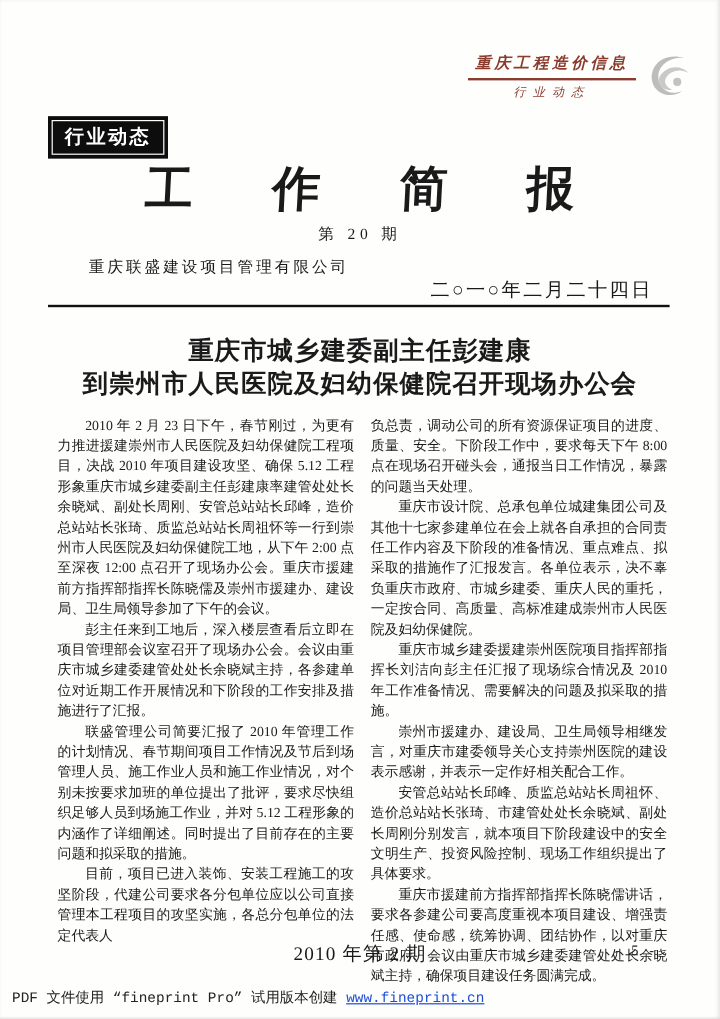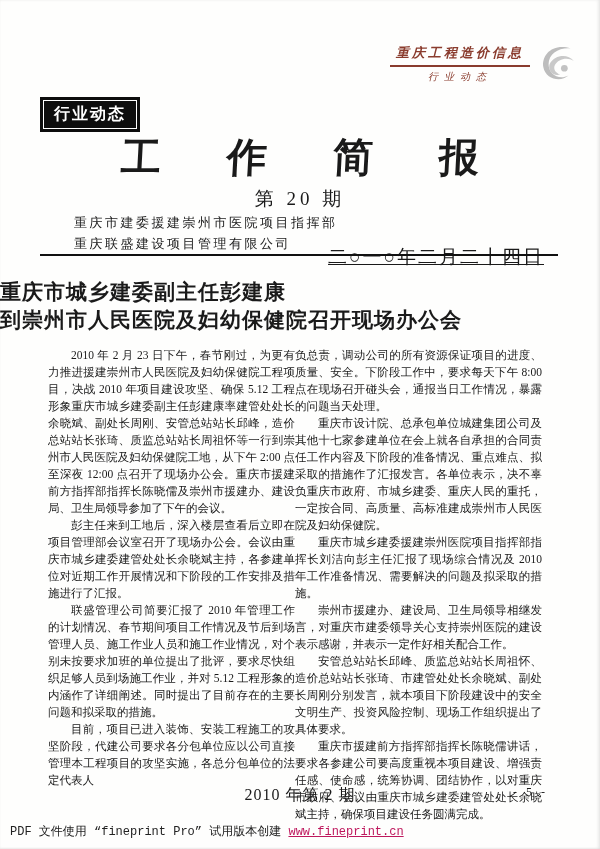--- a/index.html
+++ b/index.html
@@ -23,41 +23,41 @@
     padding:5px 12px;border:2px solid #0d0d0d;outline:1px solid #fff;outline-offset:-4px;
   }
   
   .title{
     position:absolute;top:130px;left:0;width:100%;text-align:center;
     font-size:40px;font-weight:bold;letter-spacing:26px;text-indent:26px;
     font-family:"DejaVu Serif","Liberation Serif",serif;
     transform:skewX(-3deg);
   }
   .issue{position:absolute;top:186px;left:0;width:100%;text-align:center;
-    font-size:19px;letter-spacing:4px;}
+    font-size:13px;letter-spacing:4px;}
   
   .issuers{position:absolute;top:212px;left:74px;font-size:13px;line-height:21px;letter-spacing:2.5px;}
-  .pubdate{position:absolute;top:244px;right:56px;font-size:19px;letter-spacing:2px;text-decoration:underline;}
+  .pubdate{position:absolute;top:232px;right:56px;font-size:16px;letter-spacing:2px;}
   .rule{position:absolute;top:254px;left:40px;width:518px;height:0;border-top:2px solid #111;}
   
-  .headline{position:absolute;top:278px;left:0;width:100%;
+  .headline{position:absolute;top:278px;left:0;width:100%;text-align:center;
     font-weight:bold;font-size:21px;line-height:28px;letter-spacing:1px;}
   
-  .bodywrap{position:absolute;top:347px;left:48px;width:508px;display:flex;}
+  .bodywrap{position:absolute;top:347px;left:48px;width:508px;display:flex;gap:14px;}
   .col{width:247px;font-size:11.5px;line-height:17px;text-align:justify;}
   .col p{margin:0;text-indent:2em;}
   .col p.noindent{text-indent:0;}
   
   .footer-issue{position:absolute;top:785px;left:0;width:100%;text-align:center;
     font-size:16px;letter-spacing:1px;}
   .footer-page{position:absolute;top:785px;right:52px;font-size:12px;letter-spacing:3px;}
   
   .pdfnotice{position:absolute;top:823px;left:10px;font-size:12px;
     font-family:"Liberation Mono","DejaVu Sans Mono",monospace;color:#222;}
-  .pdfnotice a{color:#be185d;text-decoration:underline;}
+  .pdfnotice a{color:#1d4ed8;text-decoration:underline;}
 </style>
 </head>
 <body>
 
 <div class="page">
 
   <div class="masthead">
     <div class="pub">重庆工程造价信息</div>
     <div class="sec">行业动态</div>
   </div>
@@ -68,21 +68,20 @@
       <circle cx="27" cy="25" r="3.2" fill="#c2c2c2"></circle>
     </svg>
   </div>
 
   <div class="catlabel">行业动态</div>
 
   <div class="title">工 作 简 报</div>
   <div class="issue">第 20 期</div>
 
   <div class="issuers">
-    <div>重庆市建委援建崇州市医院项目指挥部</div>
     <div>重庆联盛建设项目管理有限公司</div>
   </div>
   <div class="pubdate">二○一○年二月二十四日</div>
 
   <div class="rule"></div>
 
   <div class="headline">
     <div>重庆市城乡建委副主任彭建康</div>
     <div>到崇州市人民医院及妇幼保健院召开现场办公会</div>
   </div>

